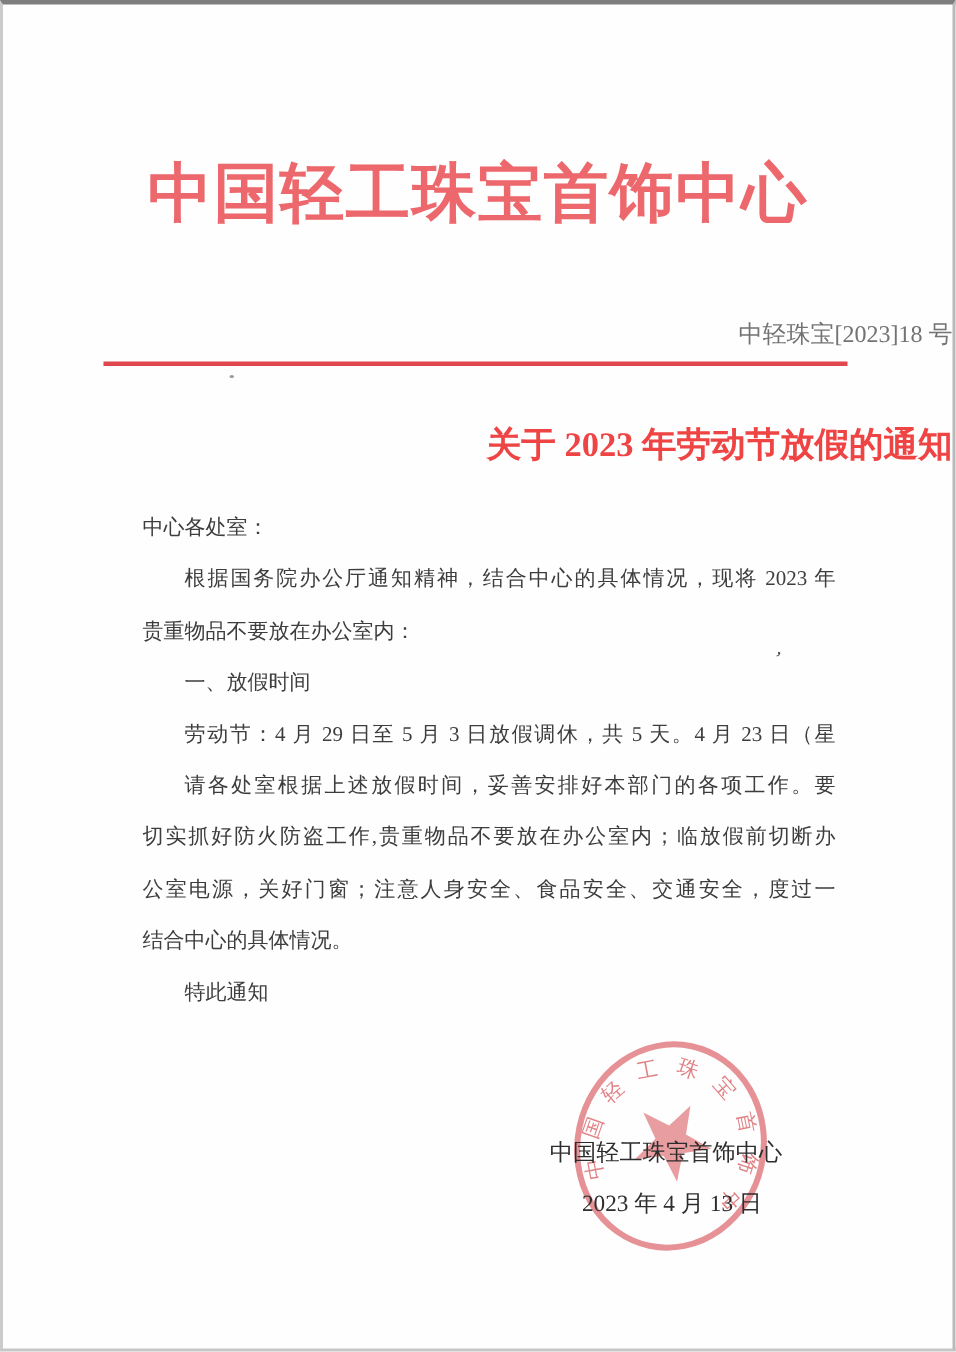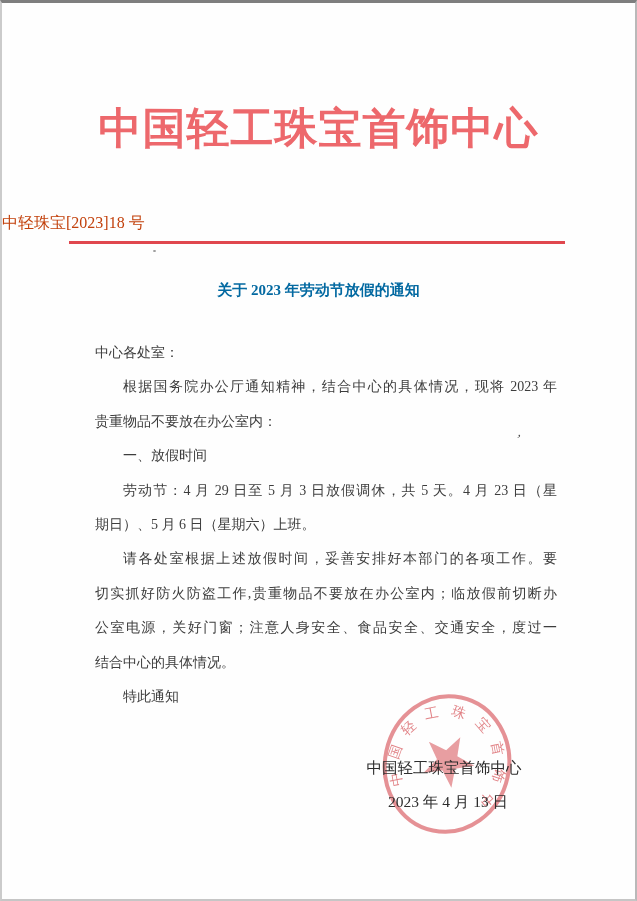--- a/index.html
+++ b/index.html
@@ -22,36 +22,36 @@
   .header-title {
     position: absolute; top: 97px; left: 0; width: 100%;
     text-align: center;
     font-size: 43px; font-weight: 700;
     color: var(--header_red);
     letter-spacing: 1px;
     white-space: nowrap;
   }
   .doc-number {
     position: absolute; top: 210px; left: 0; width: 100%;
-    text-align: left;
-    font-size: 16px; color: #c2410c;
+    text-align: right;
+    font-size: 16px; color: #737373;
   }
   .red-rule {
     position: absolute; top: 238px; left: 67px;
     width: 496px; height: 3px;
     background: var(--rule_red);
   }
   .rule-speck {
     position: absolute; top: 247px; left: 151px;
     width: 3px; height: 2px; background: #9a9a9a; border-radius: 50%;
   }
   .notice-title {
     position: absolute; top: 278px; left: 0; width: 100%;
-    text-align: center;
-    font-size: 15px; font-weight: 700; color: #0369a1;
+    text-align: right;
+    font-size: 23px; font-weight: 700; color: #ef4444;
   }
   .body-block {
     position: absolute; top: 333px; left: 93px; width: 462px;
     font-size: 14px; color: var(--text);
   }
   .line { height: 34.4px; line-height: 34.4px; white-space: nowrap; }
   .line.indent { text-indent: 2em; }
   .line.full { white-space: normal; text-align: justify; text-align-last: justify; }
   .scan-artifact {
     position: absolute; top: 428px; left: 514px;
@@ -91,21 +91,20 @@
   <div class="rule-speck"></div>
 
   <div class="notice-title">关于 2023 年劳动节放假的通知</div>
 
   <div class="body-block">
     <div class="line">中心各处室：</div>
     <div class="line indent full">根据国务院办公厅通知精神，结合中心的具体情况，现将 2023 年</div>
     <div class="line">贵重物品不要放在办公室内：</div>
     <div class="line indent">一、放假时间</div>
     <div class="line indent full">劳动节：4 月 29 日至 5 月 3 日放假调休，共 5 天。4 月 23 日（星</div>
-    <div class="line">期日）、5 月 6 日（星期六）上班。</div>
     <div class="line indent full">请各处室根据上述放假时间，妥善安排好本部门的各项工作。要</div>
     <div class="line full">切实抓好防火防盗工作,贵重物品不要放在办公室内；临放假前切断办</div>
     <div class="line full">公室电源，关好门窗；注意人身安全、食品安全、交通安全，度过一</div>
     <div class="line">结合中心的具体情况。</div>
     <div class="line indent">特此通知</div>
   </div>
 
   <div class="scan-artifact">’</div>
 
   <svg class="seal" viewBox="0 0 136 144" xmlns="http://www.w3.org/2000/svg">

